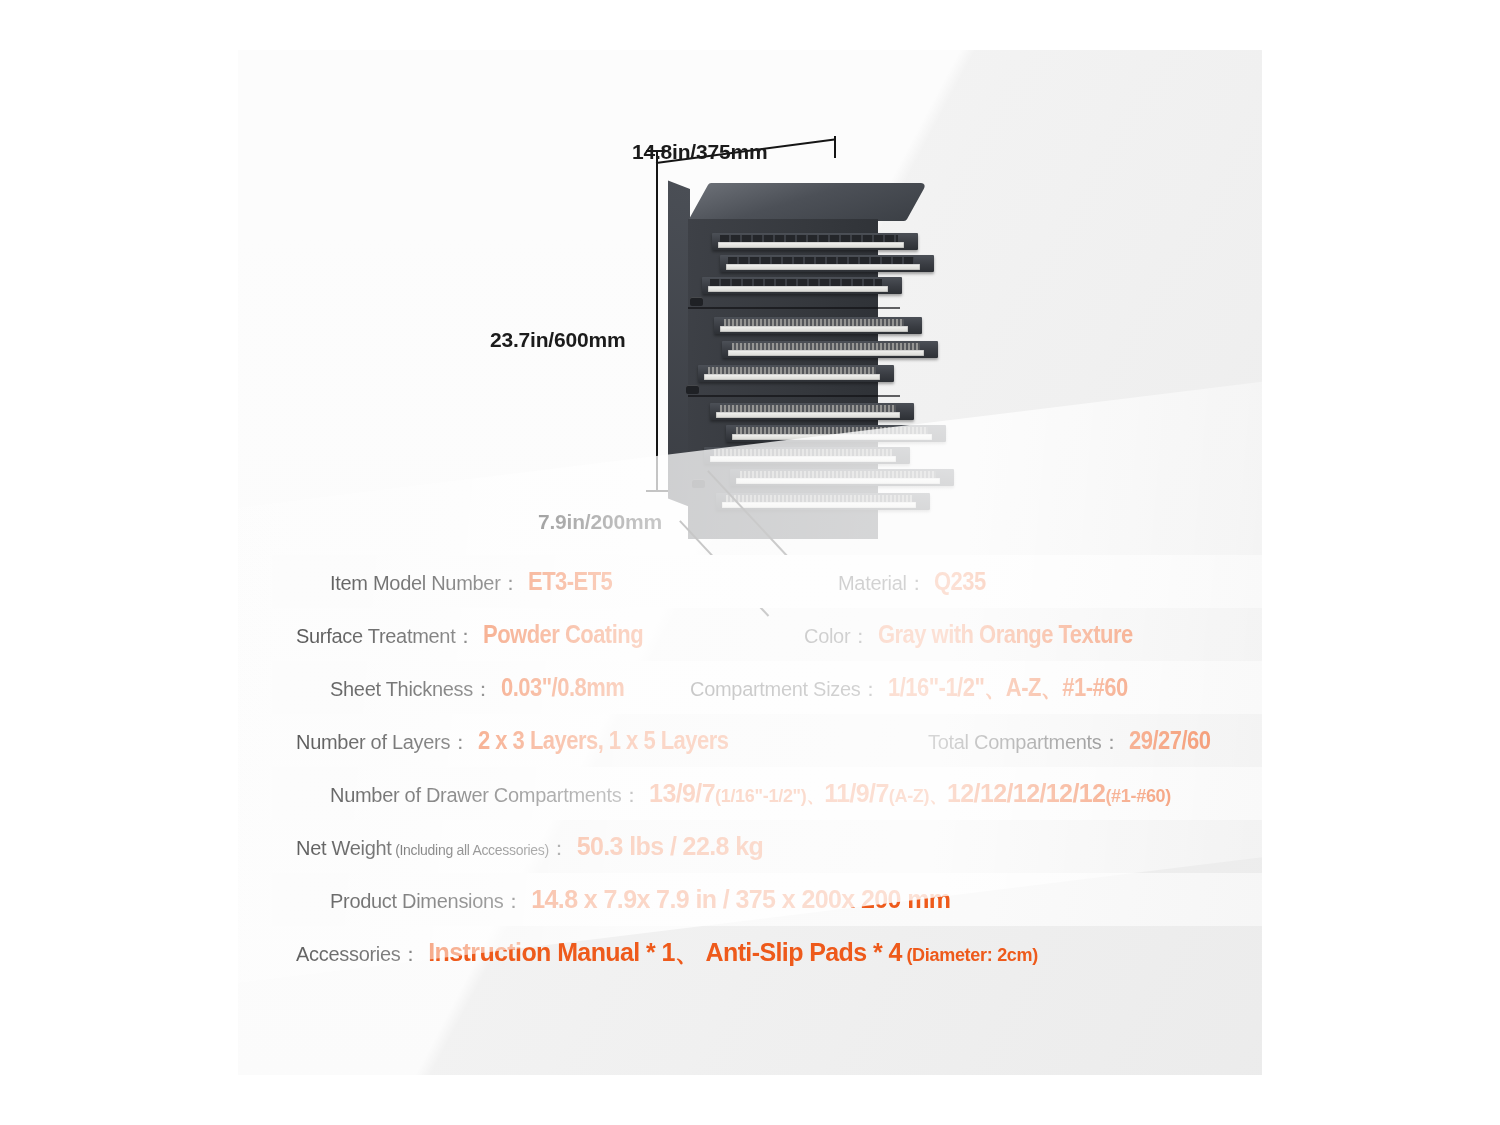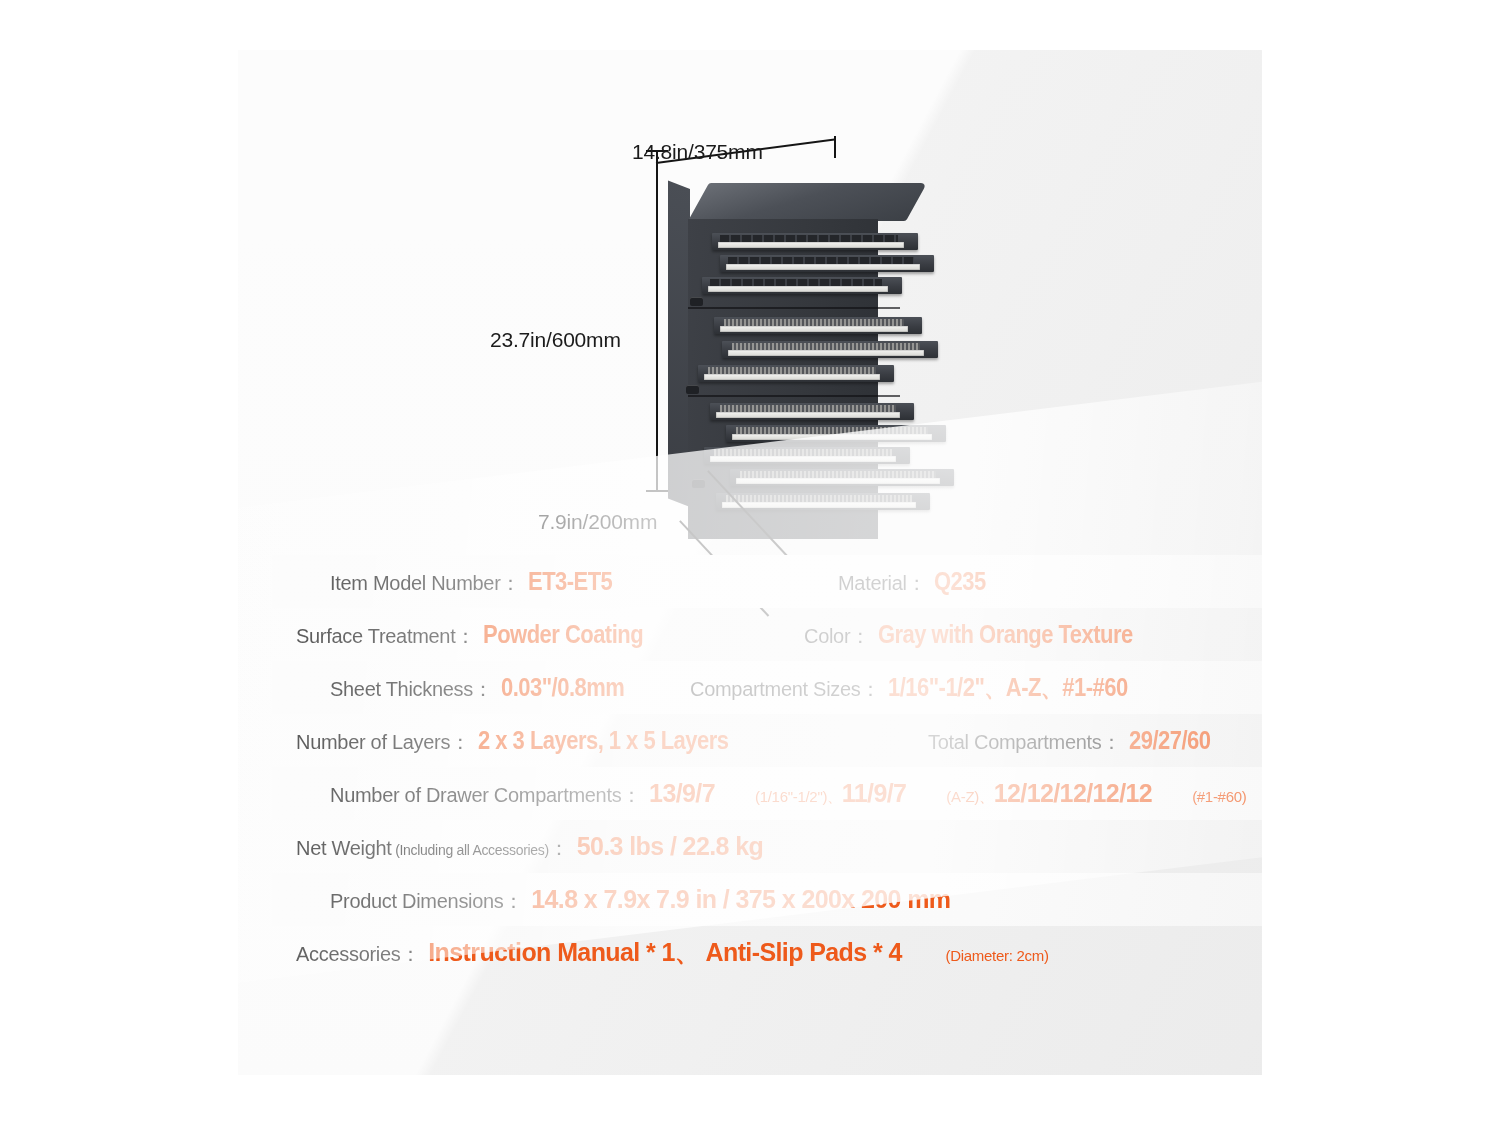--- a/index.html
+++ b/index.html
@@ -47,21 +47,21 @@
     position: absolute;
     left: 0;
     top: 0;
     width: 1024px;
     height: 500px;
   }
 
   .dim-label {
     position: absolute;
     font-family: "Liberation Sans", sans-serif;
-    font-weight: normal;
+    font-weight: bold;
     font-size: 21px;
     color: #1b1b1b;
     white-space: nowrap;
     letter-spacing: -0.2px;
   }
   #dim-width   { left: 394px; top: 90px; }
   #dim-height  { left: 252px; top: 278px; }
   #dim-depth   { left: 300px; top: 460px; }
   #dim-depth2  { left: 342px; top: 505px; }
 
@@ -201,24 +201,23 @@
     font-size: 25px;
     font-weight: bold;
     color: #ee5a1b;
     letter-spacing: -0.6px;
     margin-left: 8px;
     transform: scaleX(0.88);
     transform-origin: left center;
   }
   .val.plainwidth { transform: none; }
   .sub {
-    font-size: 15px;
-    font-weight: normal;
+    font-size: 18px;
+    font-weight: bold;
     letter-spacing: -0.3px;
-    margin-left: 40px;
   }
   .lbl .sub-dark {
     font-size: 14px;
     font-weight: 400;
     color: #1a1a1a;
   }
 
   
   .colA { position: absolute; left: 58px; }
   .colB { position: absolute; }

